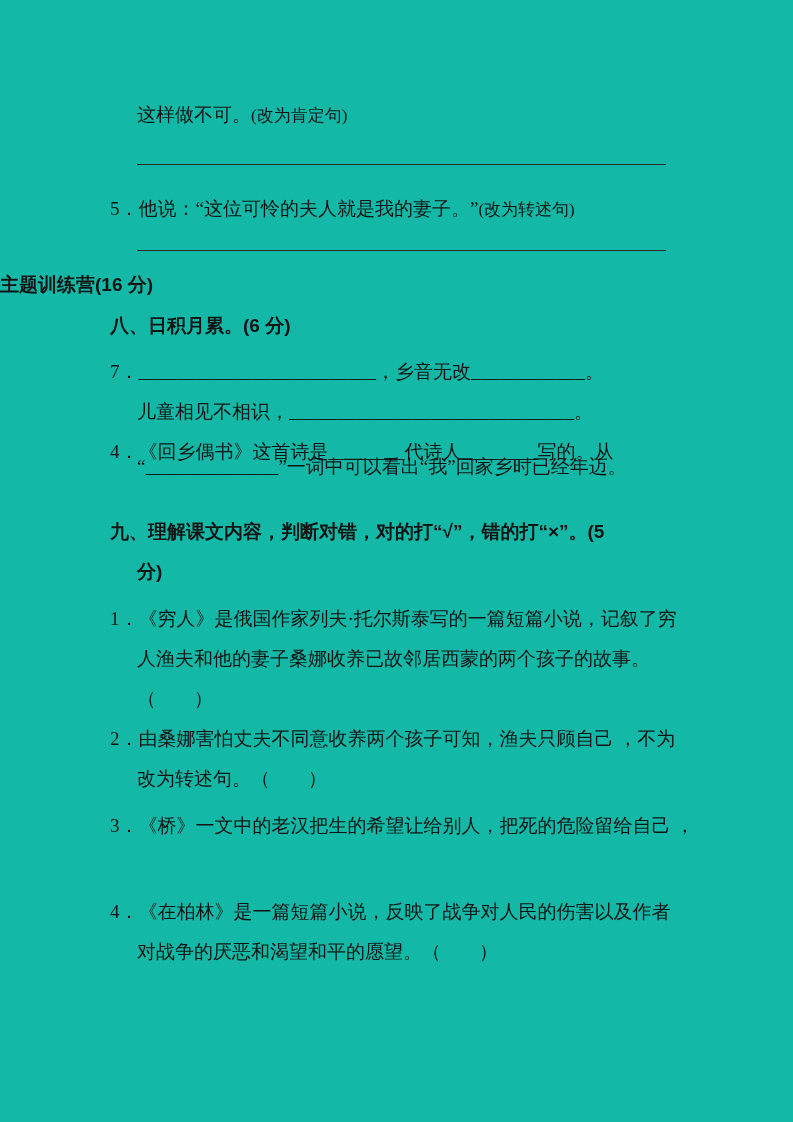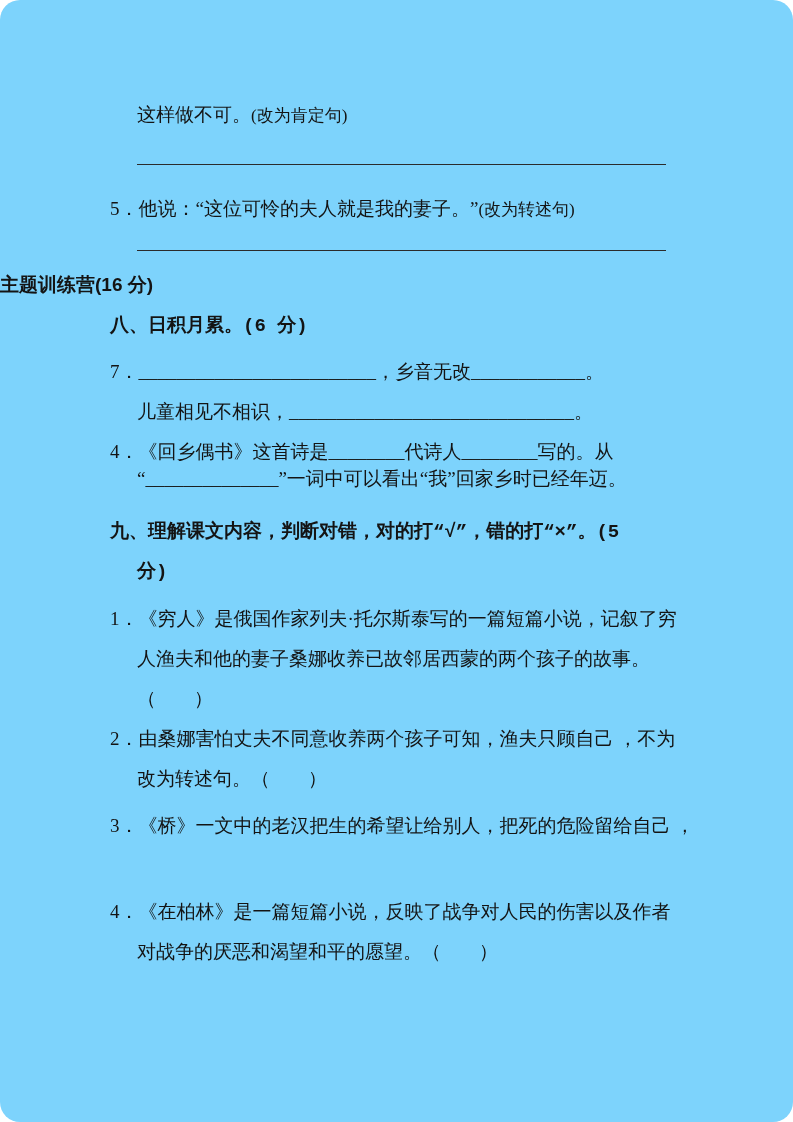--- a/index.html
+++ b/index.html
@@ -4,36 +4,35 @@
 <style>
   html, body { margin: 0; padding: 0; }
   body {
     width: 793px; height: 1122px;
     background: #ffffff;
     font-family: "Liberation Serif", serif;
   }
   .page {
     position: relative;
     width: 793px; height: 1122px;
-    background: #7dd3fc;
+    background: #14b8a6;
     color: #141414;
     font-size: 19px;
     overflow: hidden;
-    border-radius: 20px;
   }
   .line {
     position: absolute;
     left: 110px;
     line-height: 26px;
     white-space: pre;
   }
   .indent { left: 137px; }
   .heading {
     font-weight: bold;
-    font-family: Liberation Mono, monospace;
+    font-family: Liberation Sans, sans-serif;
   }
   .banner {
     position: absolute;
     left: 0; width: 100%;
     text-align: left;
     line-height: 26px;
     font-weight: bold;
     font-family: "Liberation Sans", sans-serif;
     white-space: pre;
   }
@@ -60,21 +59,21 @@
   <div class="answer-line" style="top:250px"></div>
 
   <div class="banner" style="top:272px">主题训练营(16 分)</div>
 
   <div class="line heading" style="top:313px">八、日积月累。(6 分)</div>
 
   <div class="line" style="top:359px">7．_________________________，乡音无改____________。</div>
   <div class="line indent" style="top:399px">儿童相见不相识，______________________________。</div>
 
   <div class="line" style="top:439px">4．《回乡偶书》这首诗是________代诗人________写的。从</div>
-  <div class="line indent" style="top:466px">“______________”一词中可以看出“我”回家乡时已经年迈。</div>
+  <div class="line indent" style="top:454px">“______________”一词中可以看出“我”回家乡时已经年迈。</div>
 
   <div class="line heading" style="top:519px">九、理解课文内容，判断对错，对的打“√”，错的打“×”。(5</div>
   <div class="line heading indent" style="top:559px">分)</div>
 
   <div class="line" style="top:606px">1．《穷人》是俄国作家列夫·托尔斯泰写的一篇短篇小说，记叙了穷</div>
   <div class="line indent" style="top:646px">人渔夫和他的妻子桑娜收养已故邻居西蒙的两个孩子的故事。</div>
   <div class="line indent" style="top:686px">（　　）</div>
 
   <div class="line" style="top:726px">2．由桑娜害怕丈夫不同意收养两个孩子可知，渔夫只顾自己 ，不为</div>
   <div class="line indent" style="top:766px">改为转述句。（　　）</div>

